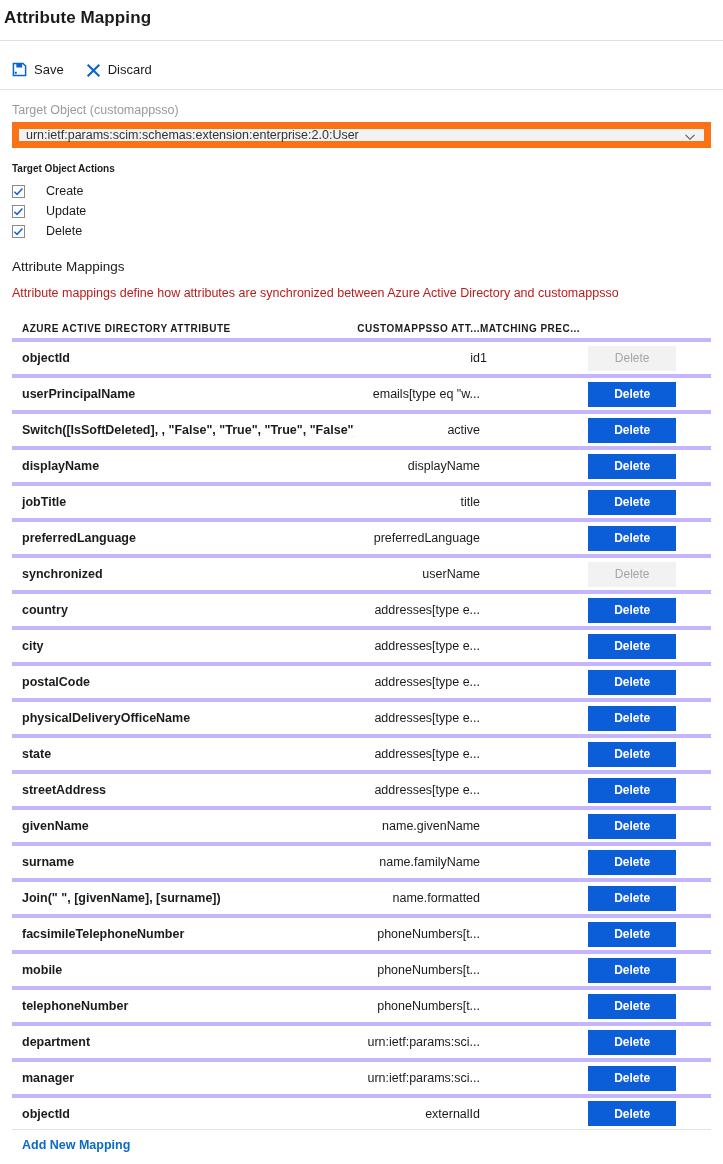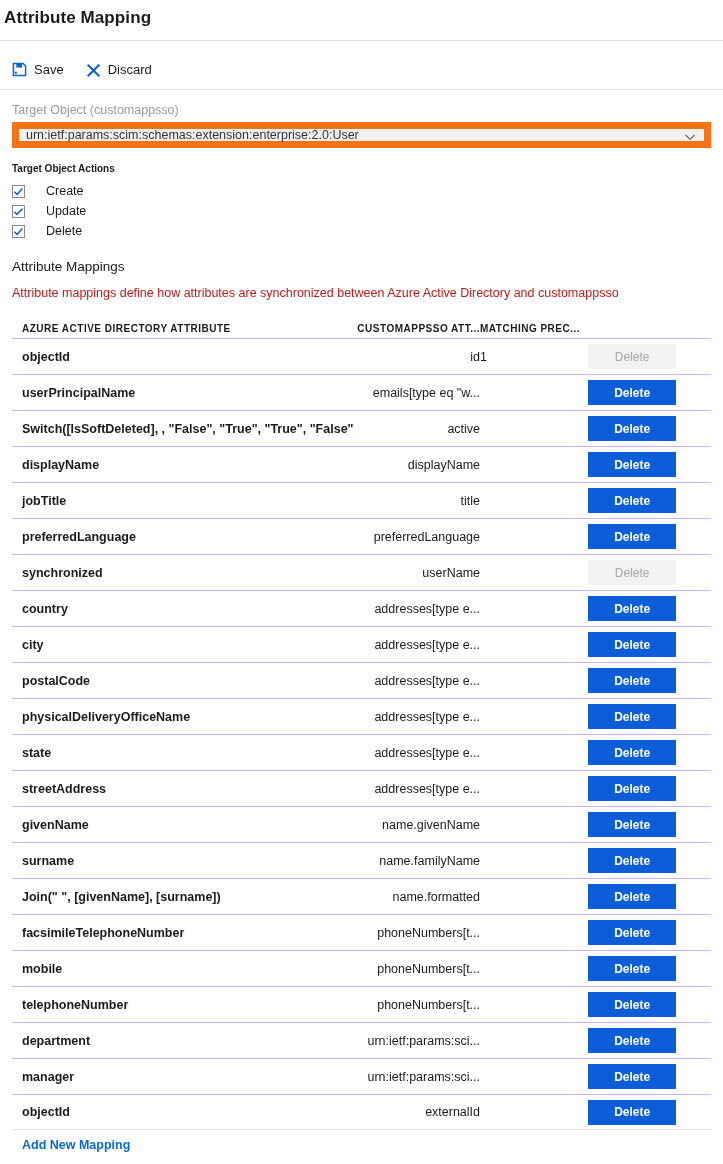--- a/index.html
+++ b/index.html
@@ -146,21 +146,21 @@
   }
   .col-src   { width: 348px; padding-left: 10px; }
   .col-tgt   { width: 128px; text-align: right; }
   .col-prec  { width: 110px; }
   .col-act   { width: 125px; }
 
   .row {
     display: flex;
     align-items: center;
     height: 36px;
-    border-top: 1px solid #c4b5fd;
+    border-top: 4px solid #c4b5fd;
   }
   .row:last-of-type { border-bottom: 1px solid #e3e3e3; }
 
   .cell-src {
     font-size: 12.5px;
     font-weight: bold;
     color: #1b1b1b;
     white-space: nowrap;
     overflow: hidden;
   }

